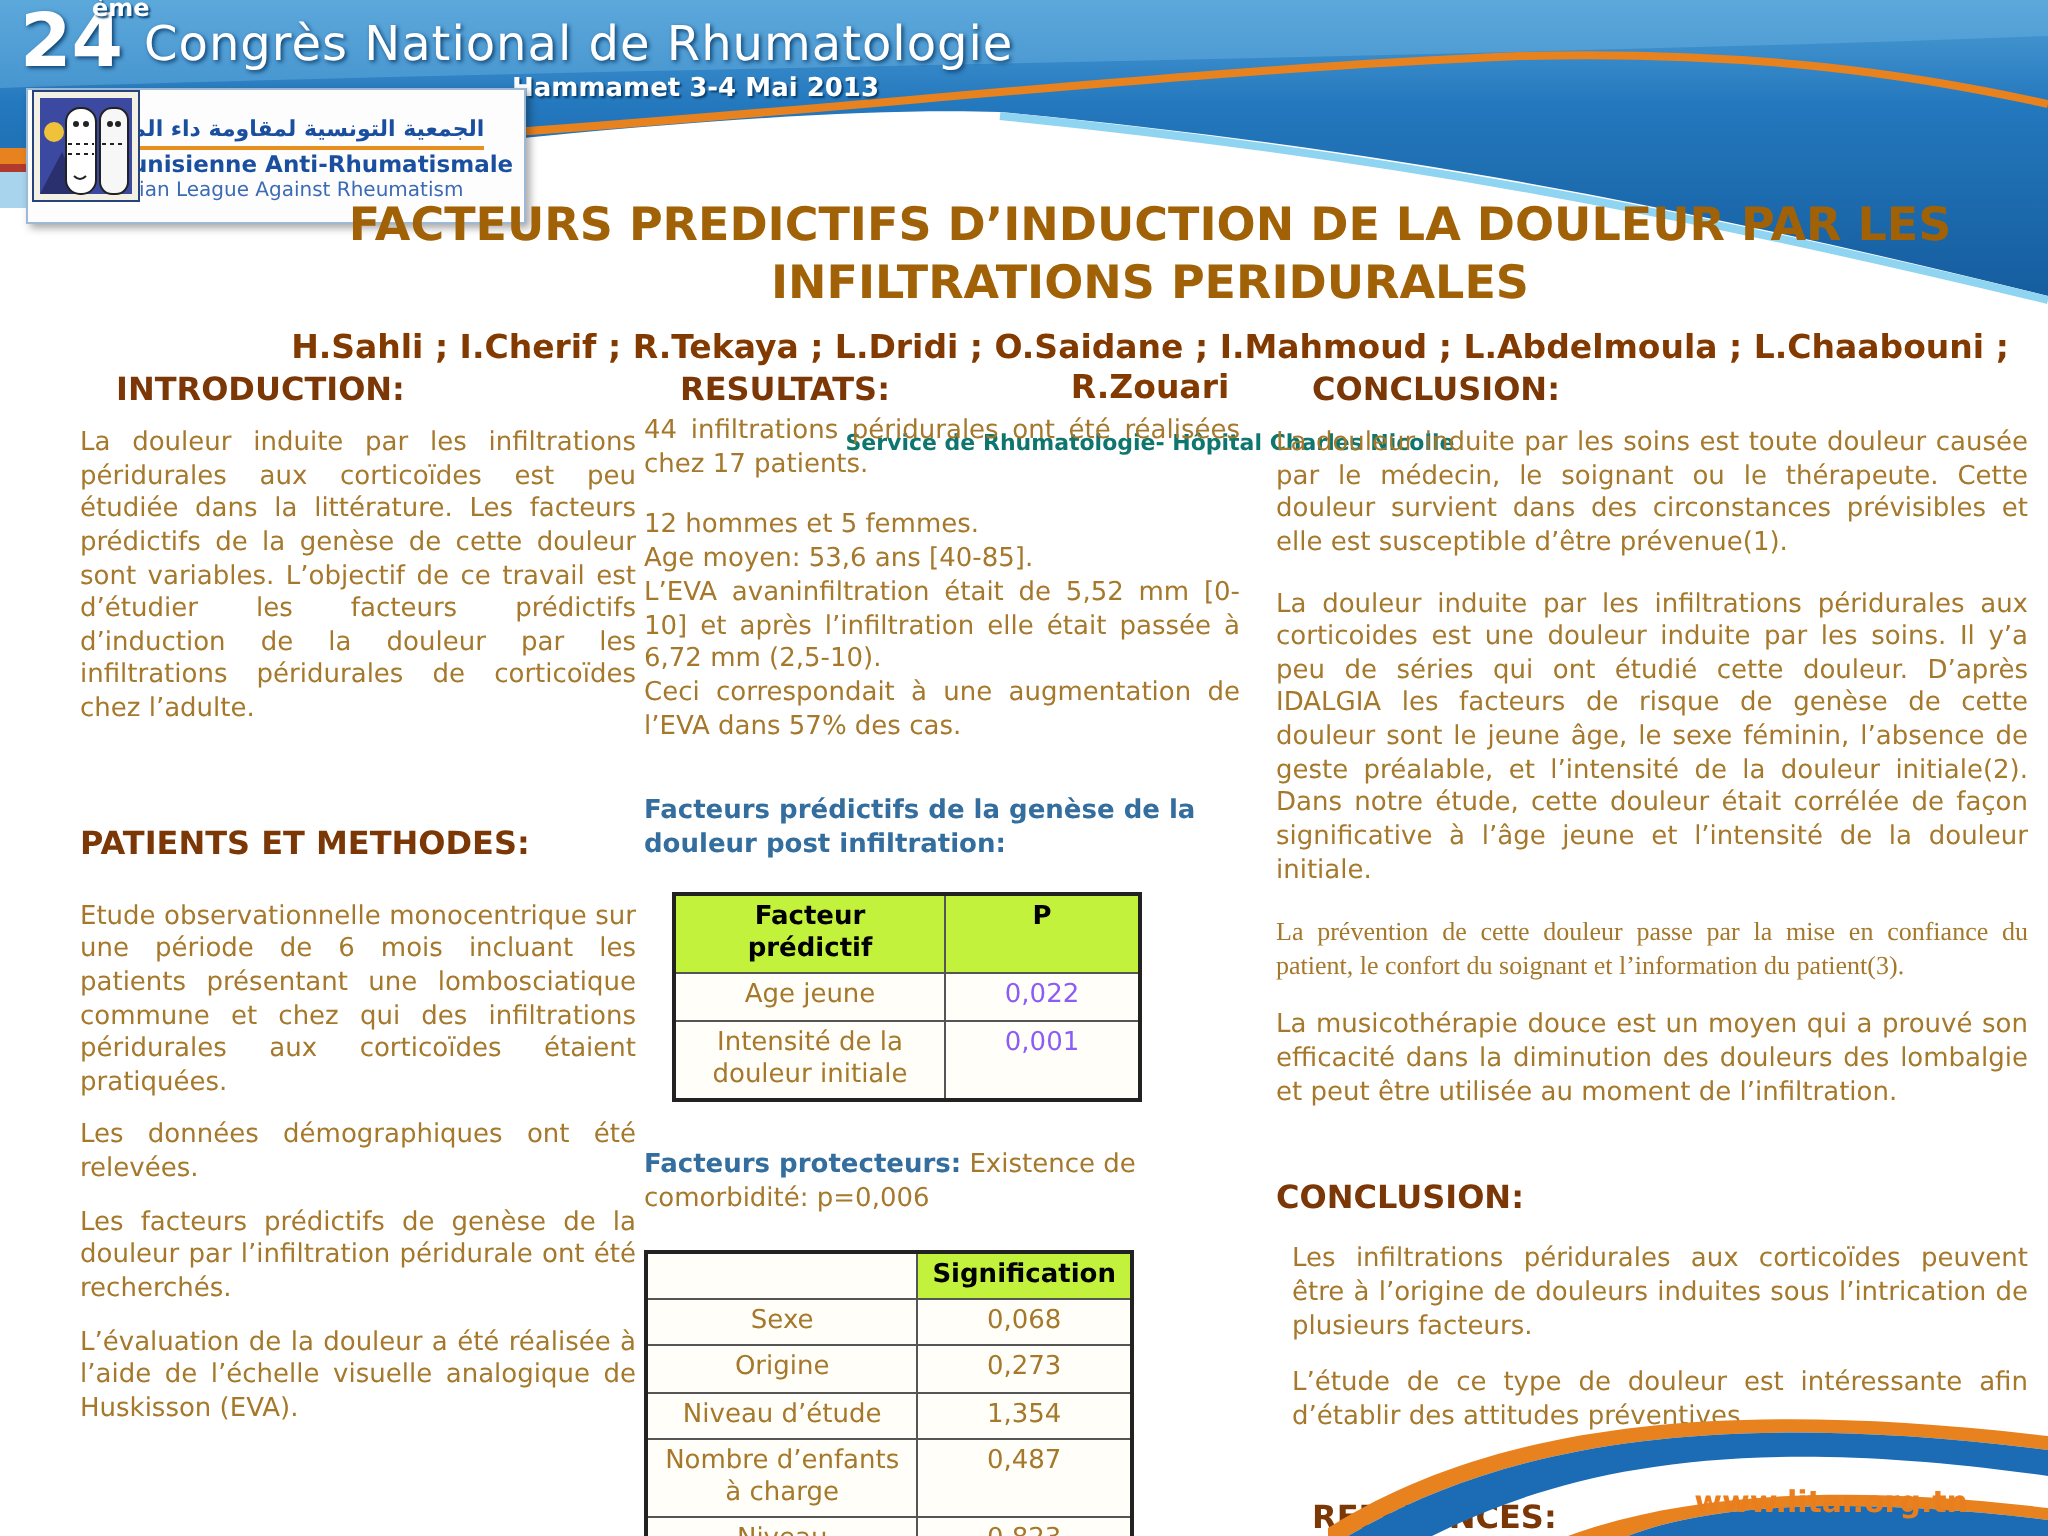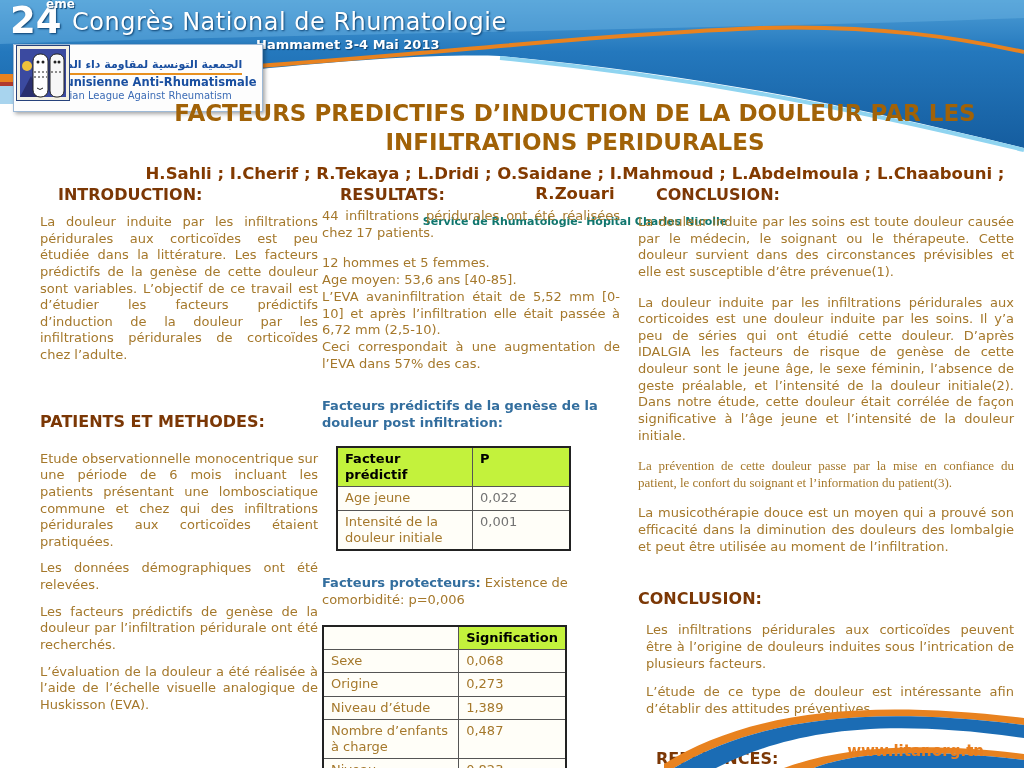--- a/index.html
+++ b/index.html
@@ -43,23 +43,23 @@
 
   .sec-head{color:#7b3705;font-size:16px;font-weight:bold;margin:0 0 10px 0;}
   .sec-head.indent{padding-left:18px;}
   .body-txt{color:#a5782b;font-size:13px;line-height:1.28;text-align:justify;margin:0 0 10px 0;}
   .body-line{color:#a5782b;font-size:13px;line-height:1.3;margin:0;}
   .blue-sub{color:#336e9e;font-size:13px;font-weight:bold;line-height:1.3;}
 
   
   table.ptab{border-collapse:collapse;border:2px solid #222;background:#fffef8;}
   table.ptab td,table.ptab th{border:1px solid #555;font-size:13px;padding:3px 7px;
-      text-align:left;vertical-align:top;line-height:1.25;}
+      text-align:center;vertical-align:top;line-height:1.25;}
   table.ptab th{background:#c3f23c;color:#000;font-weight:bold;}
-  .val-pink{color:#737373;}
+  .val-pink{color:#8b5cf6;}
   .val-gold{color:#a5782b;}
   .cell-gold{color:#a5782b;}
 
   
   .footer-swoosh{position:absolute;right:0;bottom:0;width:360px;height:70px;}
   .website{position:absolute;right:40px;bottom:8px;color:#e87e1e;font-size:15px;
       font-weight:bold;z-index:5;}
 </style>
 </head>
 <body>
@@ -172,21 +172,21 @@
     <tr>
       <td class="cell-gold">Sexe</td>
       <td class="val-gold">0,068</td>
     </tr>
     <tr>
       <td class="cell-gold">Origine</td>
       <td class="val-gold">0,273</td>
     </tr>
     <tr>
       <td class="cell-gold">Niveau d’étude</td>
-      <td class="val-gold">1,389</td>
+      <td class="val-gold">1,354</td>
     </tr>
     <tr>
       <td class="cell-gold">Nombre d’enfants à charge</td>
       <td class="val-gold">0,487</td>
     </tr>
     <tr>
       <td class="cell-gold">Niveau socioéconomique</td>
       <td class="val-gold">0,823</td>
     </tr>
 

